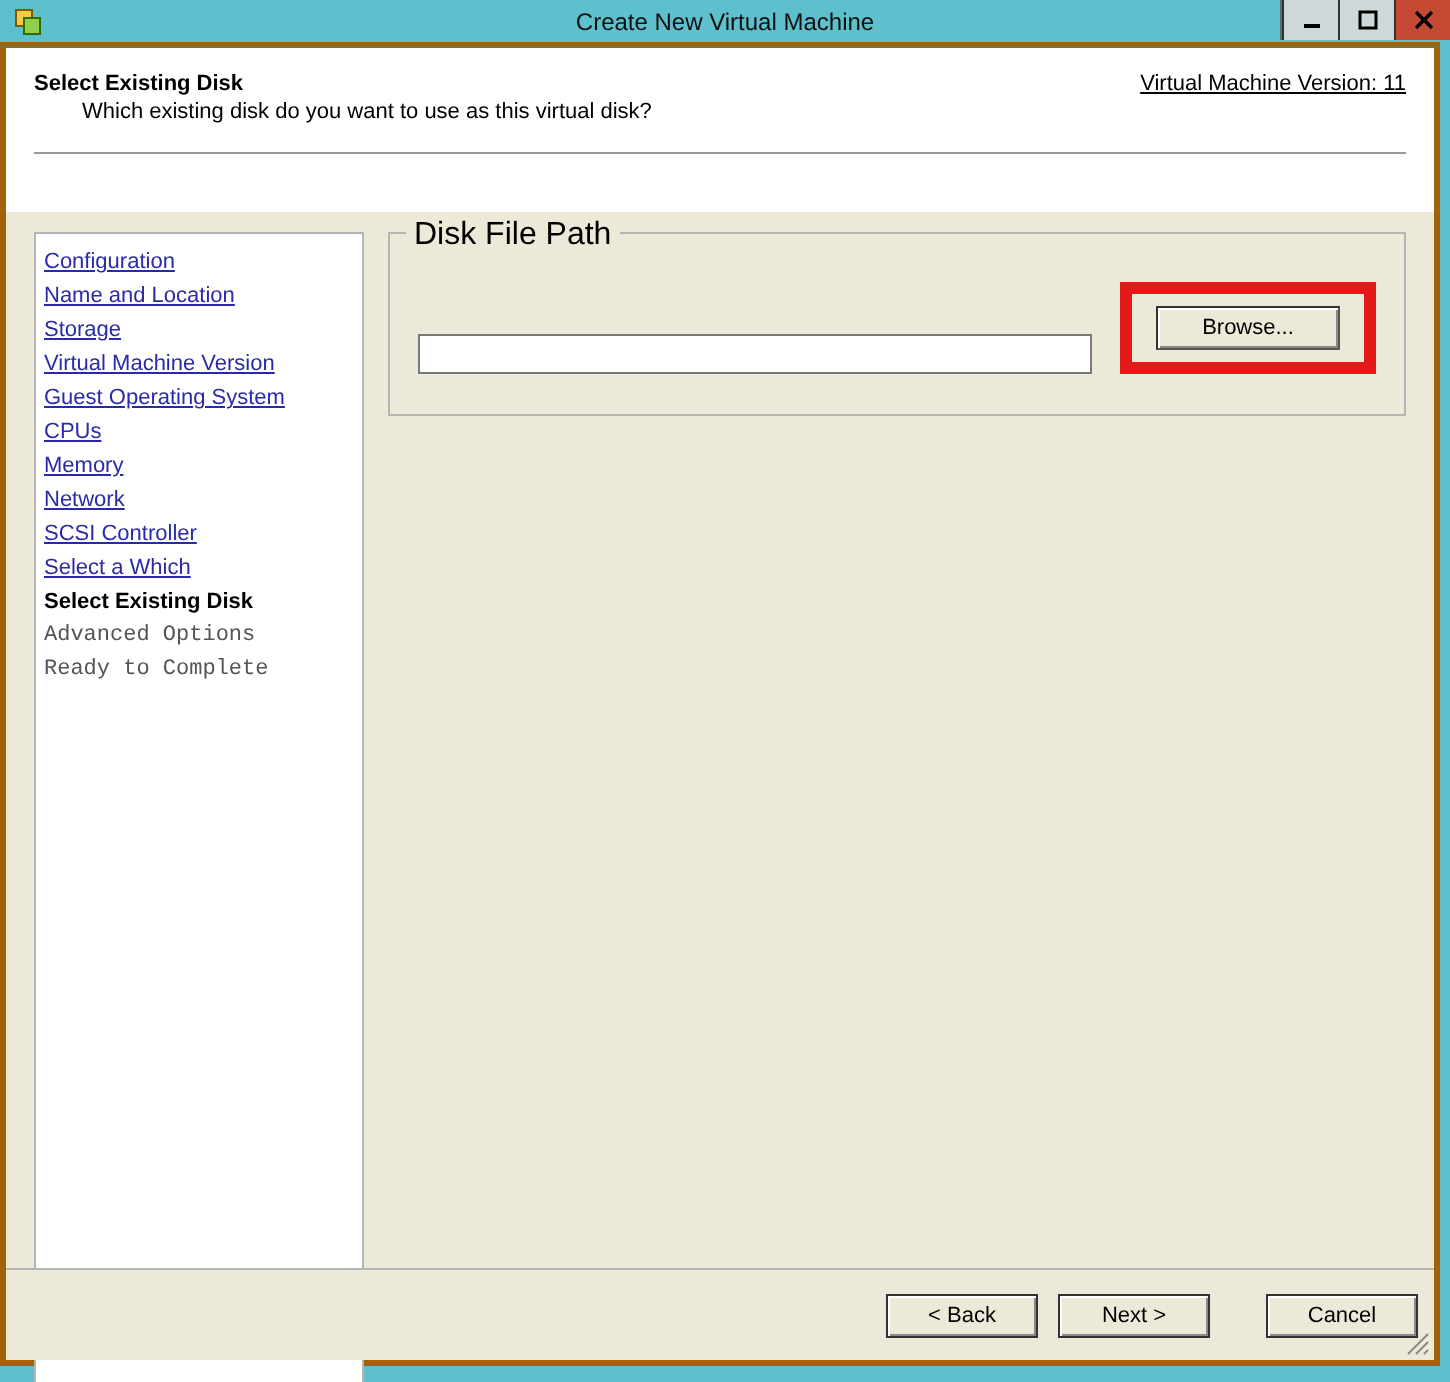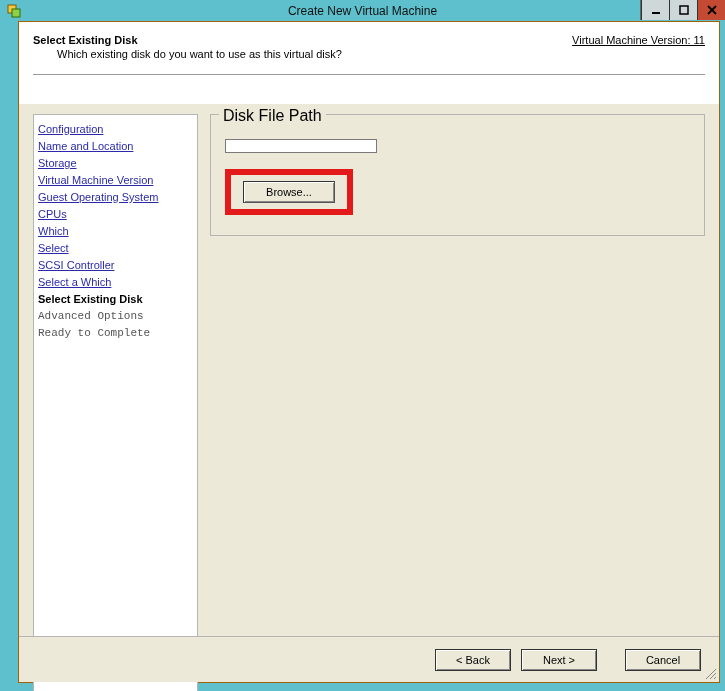--- a/index.html
+++ b/index.html
@@ -7,40 +7,40 @@
     .outer { width: 725px; height: 691px; background: #5ec0cc; padding: 0 0 5px 0; position: relative; }
     .title-bar { height: 21px; background: #5ec0cc; display: flex; align-items: center; position: relative; }
     .title-bar .icon { width: 16px; height: 16px; margin-left: 6px; display: inline-block; }
     .title-bar .title { position: absolute; left: 50%; transform: translateX(-50%); font-size: 12px; color: #111; }
     .win-controls { position: absolute; right: 0; top: 0; display: flex; border-left: 1px solid #5a6b6d; }
     .win-btn { width: 28px; height: 20px; display: flex; align-items: center; justify-content: center; font-size: 12px; border-left: 1px solid #333; cursor: default; }
     .min-btn { background: #cfd8d9; }
     .max-btn { background: #cfd8d9; }
     .close-btn { background: #c44a33; color: #000; }
     .win-btn svg { display: block; }
-    .client { background: #fff; margin: 0 5px 0 18px; height: 662px; position: relative; border: 1px solid #a16207; }
+    .client { background: #fff; margin: 0 5px 0 0; height: 662px; position: relative; border: 3px solid #a16207; }
     .header { padding: 12px 14px 8px 14px; background: #fff; position: relative; }
     .header .h-title { font-weight: bold; font-size: 11px; color: #000; }
     .header .h-sub { font-size: 11px; color: #000; padding-left: 24px; margin-top: 2px; }
     .header .version { position: absolute; right: 14px; top: 12px; font-size: 11px; color: #000; text-decoration: underline; }
     .sep { height: 1px; background: #999; margin: 6px 14px 0 14px; }
     .body { display: flex; padding: 10px 14px 0 14px; height: 540px; }
     .sidebar { width: 165px; border: 1px solid #b5b5b5; padding: 6px 4px; background: #fff; height: 639px; }
     .nav-item { display: block; font-size: 11px; line-height: 17px; cursor: pointer; }
     .nav-link { color: #2a2aa8; text-decoration: underline; }
     .nav-current { font-weight: bold; color: #000; }
     .nav-disabled { color: #555; font-family: Liberation Mono, monospace; }
     .main { flex: 1; padding-left: 12px; }
     .groupbox { border: 1px solid #b5b5b5; padding: 16px 14px 20px 14px; margin-top: 0; position: relative; background: #ece9d8; }
     .groupbox .legend { position: absolute; top: -8px; left: 8px; background: #ece9d8; padding: 0 4px; font-size: 16px; color: #000; }
-    .path-row { display: flex; align-items: flex-start; gap: 16px; margin-top: 8px; flex-direction: column; }
+    .path-row { display: flex; align-items: flex-end; gap: 0; margin-top: 8px; }
     .path-input { flex: 1; height: 20px; border: 1px solid #7a7a7a; background: #fff; padding: 0 4px; font-size: 11px; margin-right: 14px; }
     .browse-wrap { border: 6px solid #e41a1a; padding: 6px 12px; display: inline-flex; }
     .browse-btn { width: 92px; height: 22px; border: 1px solid #333; border-right-color:#555; border-bottom-color:#555; background: #ece9d8; box-shadow: inset 1px 1px 0 #fff, inset -1px -1px 0 #888; font-size: 11px; cursor: pointer; }
-    .footer { position: absolute; bottom: 0; left: 0; right: 0; height: 46px; border-top: 1px solid #b5b5b5; display: flex; justify-content: flex-end; align-items: center; padding-right: 18px; gap: 10px; background: #ece9d8; }
+    .footer { position: absolute; bottom: 0; left: 0; right: 0; height: 46px; border-top: 1px solid #b5b5b5; display: flex; justify-content: flex-end; align-items: center; padding-right: 8px; gap: 10px; background: #ece9d8; }
     .footer .btn { width: 76px; height: 22px; border: 1px solid #333; background: #ece9d8; box-shadow: inset 1px 1px 0 #fff, inset -1px -1px 0 #888; font-size: 11px; cursor: pointer; }
     .footer .btn.cancel { margin-left: 18px; text-align: center; }
     .client-inner { background: #ece9d8; position: absolute; top: 82px; left: 0; right: 0; bottom: 0; }
     .client-header-area { position: absolute; top:0; left:0; right:0; height: 82px; background: #fff; }
     .resize-grip { position: absolute; right: 2px; bottom: 2px; width: 14px; height: 14px; }
   </style>
 </head>
 <body>
 
 <div class="outer">
@@ -84,22 +84,22 @@
 
     <div class="client-inner">
       <div class="body">
         <div class="sidebar">
           <span class="nav-item nav-link">Configuration</span>
           <span class="nav-item nav-link">Name and Location</span>
           <span class="nav-item nav-link">Storage</span>
           <span class="nav-item nav-link">Virtual Machine Version</span>
           <span class="nav-item nav-link">Guest Operating System</span>
           <span class="nav-item nav-link">CPUs</span>
-          <span class="nav-item nav-link">Which</span>
-          <span class="nav-item nav-link">Select</span>
+          <span class="nav-item nav-link">Memory</span>
+          <span class="nav-item nav-link">Network</span>
           <span class="nav-item nav-link">SCSI Controller</span>
           <span class="nav-item nav-link">Select a Which</span>
           <span class="nav-item nav-current">Select Existing Disk</span>
           <span class="nav-item nav-disabled">Advanced Options</span>
           <span class="nav-item nav-disabled">Ready to Complete</span>
         </div>
 
         <div class="main">
           <div class="groupbox">
             <span class="legend">Disk File Path</span>

